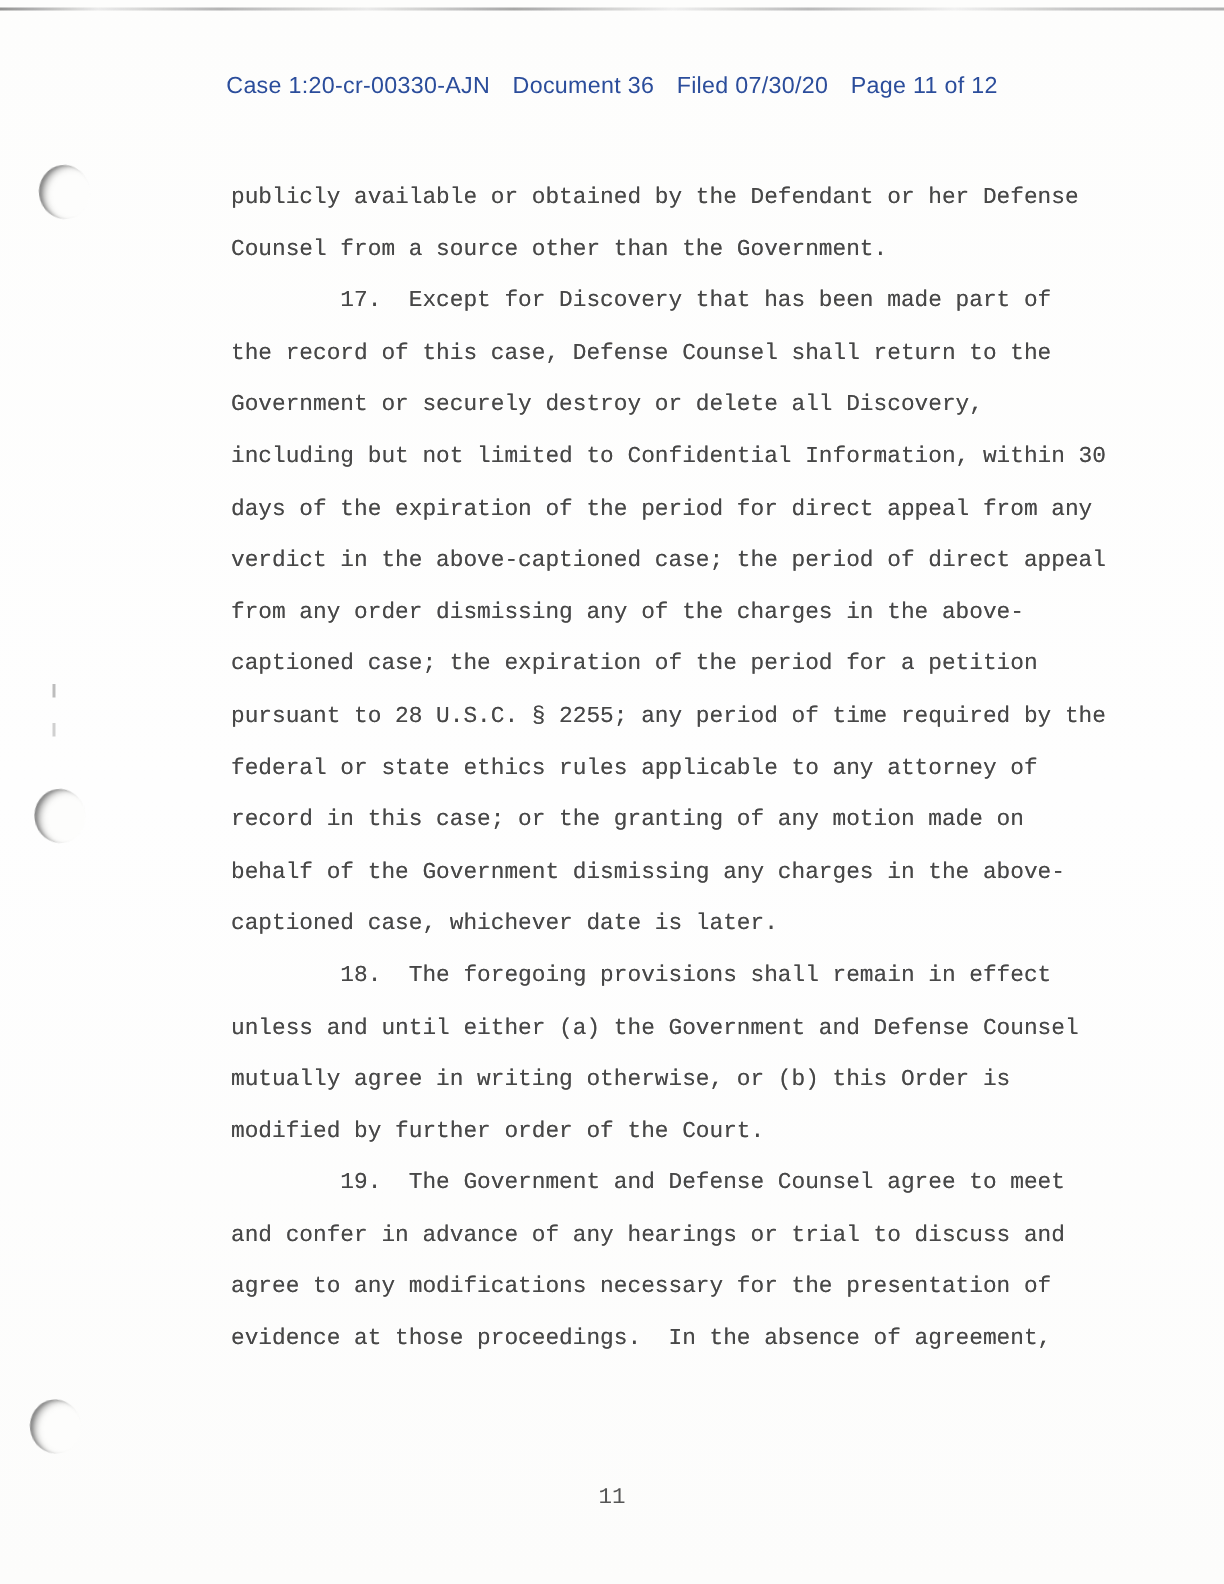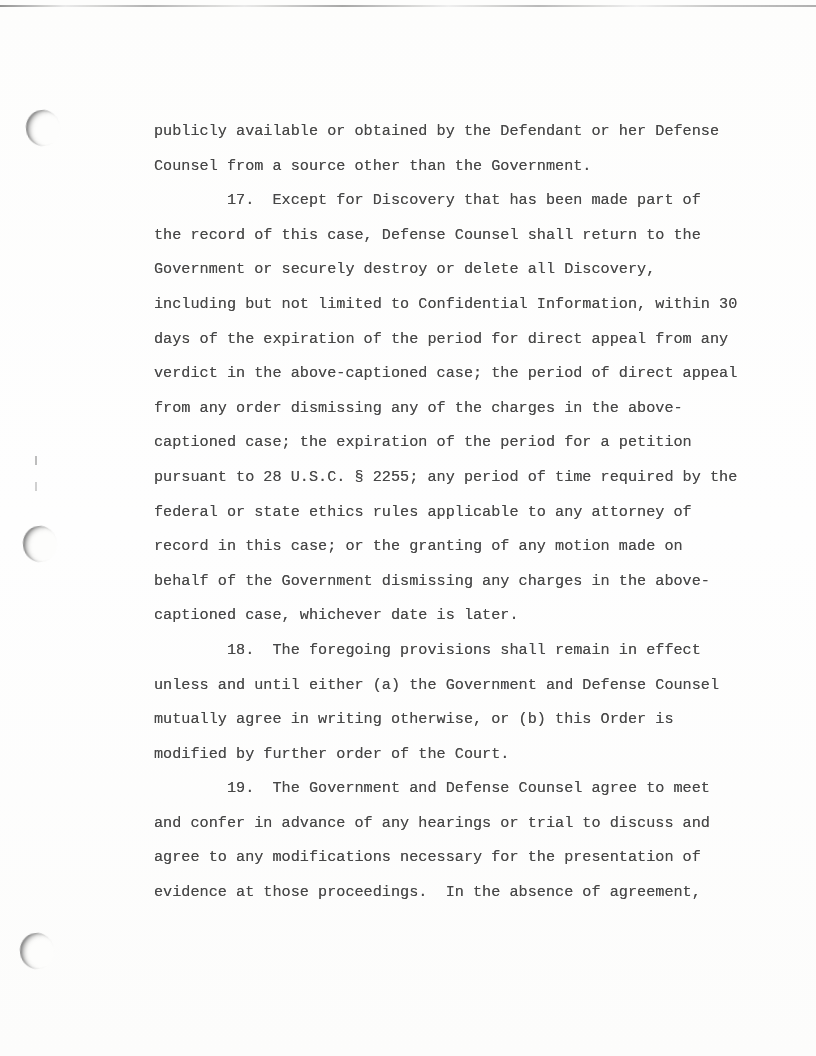--- a/index.html
+++ b/index.html
@@ -76,17 +76,24 @@
 <div class="page">
 
   <div class="scan-edge"></div>
 
   <div class="punch p1"></div>
   <div class="punch p2"></div>
   <div class="punch p3"></div>
   <div class="tick t1"></div>
   <div class="tick t2"></div>
 
+  <div class="header" style="color: rgb(43, 77, 155);">
+    <span>Case 1:20-cr-00330-AJN</span>
+    <span>Document 36</span>
+    <span>Filed 07/30/20</span>
+    <span>Page 11 of 12</span>
+  </div>
 
   <div class="doc-body" style="color: rgb(71, 71, 71);"><div>publicly available or obtained by the Defendant or her Defense</div><div>Counsel from a source other than the Government.</div><div>        17.  Except for Discovery that has been made part of</div><div>the record of this case, Defense Counsel shall return to the</div><div>Government or securely destroy or delete all Discovery,</div><div>including but not limited to Confidential Information, within 30</div><div>days of the expiration of the period for direct appeal from any</div><div>verdict in the above-captioned case; the period of direct appeal</div><div>from any order dismissing any of the charges in the above-</div><div>captioned case; the expiration of the period for a petition</div><div>pursuant to 28 U.S.C. § 2255; any period of time required by the</div><div>federal or state ethics rules applicable to any attorney of</div><div>record in this case; or the granting of any motion made on</div><div>behalf of the Government dismissing any charges in the above-</div><div>captioned case, whichever date is later.</div><div>        18.  The foregoing provisions shall remain in effect</div><div>unless and until either (a) the Government and Defense Counsel</div><div>mutually agree in writing otherwise, or (b) this Order is</div><div>modified by further order of the Court.</div><div>        19.  The Government and Defense Counsel agree to meet</div><div>and confer in advance of any hearings or trial to discuss and</div><div>agree to any modifications necessary for the presentation of</div><div>evidence at those proceedings.  In the absence of agreement,</div></div>
 
+  <div class="page-number" style="color: rgb(85, 85, 85);">11</div>
 
 </div>
 
 </body></html>

